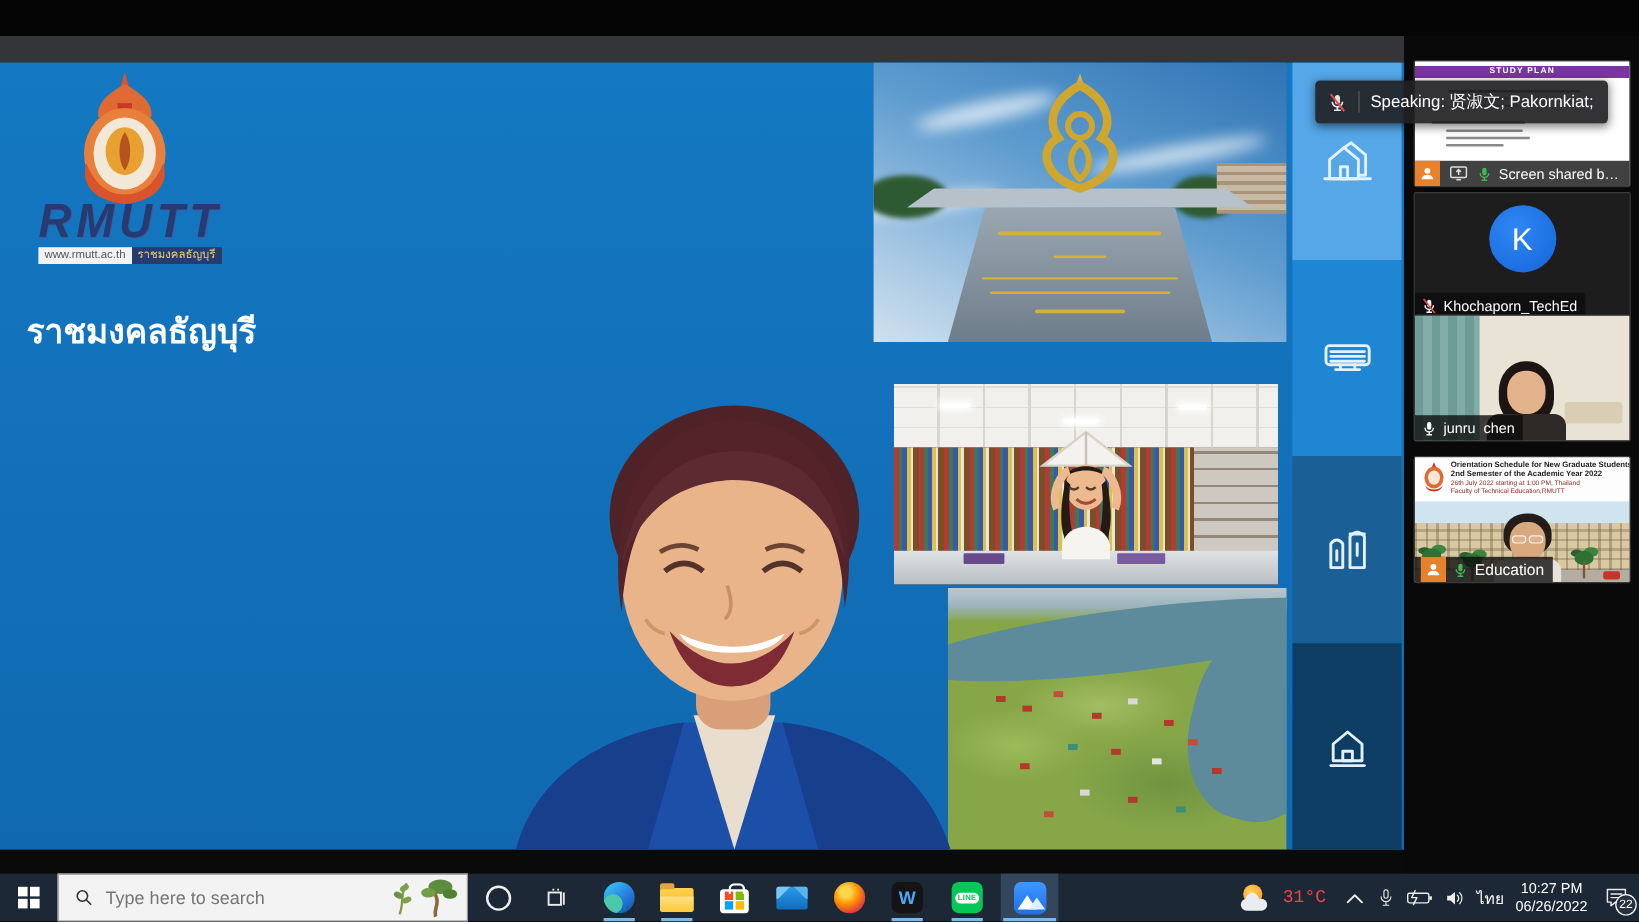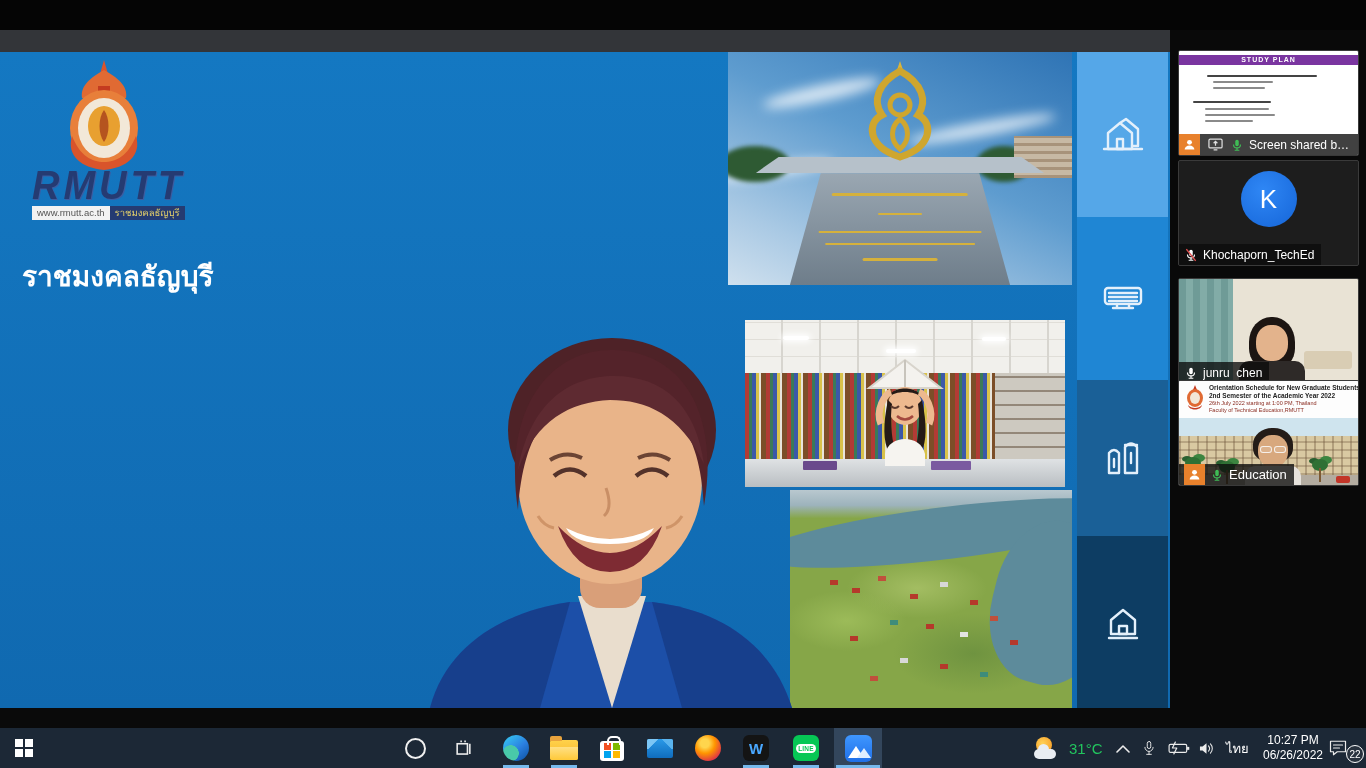--- a/index.html
+++ b/index.html
@@ -91,21 +91,21 @@
 
   
   #speaking-banner { left:1096px; top:67px; width:244px; height:36px; background:rgba(34,34,36,.92); border-radius:4px;
     display:flex; align-items:center; padding:0 10px; gap:9px; z-index:60; box-shadow:0 2px 8px rgba(0,0,0,.5); }
   #speaking-banner .divider { width:1px; height:18px; background:#5c5c5c; }
   #speaking-banner span { color:#fff; font-size:14px; white-space:nowrap; overflow:hidden; }
 
   
   #sidebar { left:1170px; top:30px; width:196px; height:698px; background:#090909; }
   .tile { position:absolute; left:8px; width:181px; height:106px; background:#1d1d1d; border:1px solid #3a3a3a; border-radius:2px; overflow:hidden; cursor:pointer; }
-  #tile-0 { top:20px; } #tile-1 { top:130px; } #tile-2 { top:248px; } #tile-3 { top:350px; } #tile-4 { top:460px; } #tile-5 { top:570px; }
+  #tile-0 { top:20px; } #tile-1 { top:130px; } #tile-2 { top:232px; } #tile-3 { top:350px; } #tile-4 { top:460px; } #tile-5 { top:570px; }
   .tile-label { position:absolute; left:0; bottom:0; max-width:100%; background:rgba(12,12,12,.78); height:21px;
     display:flex; align-items:center; gap:5px; padding:0 7px 0 5px; }
   .tile-label span { color:#fff; font-size:12px; white-space:pre; overflow:hidden; text-overflow:ellipsis; }
   .tile-label.full { width:100%; padding-left:0; }
   .avatar-circle { position:absolute; left:50%; top:38px; transform:translate(-50%,-50%); width:56px; height:56px; border-radius:50%;
     background:radial-gradient(circle at 40% 35%,#2f87f5,#1565d8); display:flex; align-items:center; justify-content:center; }
   .avatar-circle b { color:#fff; font-size:26px; font-weight:normal; }
   .mic { width:14px; height:14px; flex:none; }
   .mic-lg { width:17px; height:17px; flex:none; }
   .share-badge { width:21px; height:21px; background:#e8812c; display:flex; align-items:center; justify-content:center; flex:none; }
@@ -190,27 +190,27 @@
   .linesq { width:26px; height:26px; background:#06c755; border-radius:6px; display:flex; align-items:center; justify-content:center; }
   .linesq b { background:#fff; border-radius:6px; padding:1px 2px; color:#06c755; font-size:6.5px; letter-spacing:.2px; }
   .voovsq { position:relative; width:27px; height:27px; background:linear-gradient(180deg,#3f97ff,#1f6fe8); border-radius:6px; overflow:hidden; }
   .voovsq::before { content:""; position:absolute; left:3px; bottom:4px; width:0; height:0;
     border-left:8px solid transparent; border-right:8px solid transparent; border-bottom:12px solid #fff; }
   .voovsq::after { content:""; position:absolute; left:12px; bottom:4px; width:0; height:0;
     border-left:7px solid transparent; border-right:7px solid transparent; border-bottom:10px solid #dfeeff; }
 
   
   #tray-weather { position:absolute; left:1028px; top:0; height:40px; display:flex; align-items:center; gap:8px; cursor:pointer; padding:0 6px; }
-  #tray-weather span { color:#22c55e; font-size:15px; }
+  #tray-weather span { color:#ef4444; font-size:15px;font-family:Liberation Mono, monospace; }
   .suncloud { position:relative; width:27px; height:24px; }
   .suncloud .sun { position:absolute; left:2px; top:1px; width:16px; height:16px; border-radius:50%;
     background:radial-gradient(circle at 40% 40%,#ffd257,#f7941e); }
   .suncloud .cl { position:absolute; left:0; bottom:1px; width:22px; height:10px; background:#e9edf2; border-radius:8px; }
   .suncloud .cl::before { content:""; position:absolute; left:4px; top:-5px; width:11px; height:11px; background:#e9edf2; border-radius:50%; }
-  .tray-item { position:absolute; top:0; height:40px; display:flex; align-items:center; justify-content:flex-start; cursor:pointer; color:#eee; }
+  .tray-item { position:absolute; top:0; height:40px; display:flex; align-items:center; justify-content:center; cursor:pointer; color:#eee; }
   #tray-chevron { left:1116px; width:26px; }
   #tray-mic { left:1142px; width:26px; }
   #tray-battery { left:1168px; width:30px; }
   #tray-volume { left:1198px; width:28px; }
   #tray-lang { left:1226px; width:32px; font-size:13px; color:#fff; }
   #tray-clock { left:1258px; width:70px; flex-direction:column; justify-content:center; }
   #tray-clock span { color:#fff; font-size:12px; line-height:15px; text-align:center; display:block; }
   #tray-action { left:1328px; width:38px; }
   #action-badge { position:absolute; right:2px; bottom:5px; min-width:18px; height:18px; border-radius:50%;
     background:#28323e; border:1.5px solid #fff; color:#fff; font-size:10px; display:flex; align-items:center; justify-content:center; }
@@ -346,20 +346,30 @@
         <path d="M134 166 q16 -13 32 0 M216 166 q16 -13 32 0" stroke="#53322a" stroke-width="4.5" fill="none"></path>
         <path d="M186 178 q7 20 -2 28" stroke="#c98f66" stroke-width="3" fill="none"></path>
         <path d="M138 216 q52 54 104 0 q-16 46 -52 46 q-36 0 -52 -46 Z" fill="#7e2b33"></path>
         <path d="M146 218 q44 22 88 0 q-8 16 -44 16 q-36 0 -44 -16 Z" fill="#ffffff"></path>
         <path d="M118 206 q6 10 16 12 M262 206 q-6 10 -16 12" stroke="#cf9468" stroke-width="3" fill="none"></path>
       </svg>
 
     </div>
   </div>
 
+  <div id="speaking-banner" class="abs">
+    <svg class="mic-lg" viewBox="0 0 24 24">
+      <rect x="9" y="3" width="6" height="11" rx="3" fill="#e8e8e8"></rect>
+      <path d="M6 11 a6 6 0 0 0 12 0" fill="none" stroke="#e8e8e8" stroke-width="2"></path>
+      <path d="M12 17 L12 21 M8 21 L16 21" stroke="#e8e8e8" stroke-width="2"></path>
+      <path d="M4 2 L20 22" stroke="#e04f4f" stroke-width="2.4"></path>
+    </svg>
+    <div class="divider"></div>
+    <span>Speaking: 贤淑文; Pakornkiat;</span>
+  </div>
 
   <div id="sidebar" class="abs">
 
     <div id="tile-0" class="tile">
       <div id="doc-share">
         <div id="doc-header">STUDY PLAN</div>
         <div class="doc-line dark" style="left:28px;top:24px;width:110px;"></div>
         <div class="doc-line" style="left:34px;top:30px;width:60px;"></div>
         <div class="doc-line" style="left:34px;top:36px;width:52px;"></div>
         <div class="doc-line dark" style="left:14px;top:50px;width:78px;"></div>
@@ -484,20 +494,37 @@
   <div id="taskbar" class="abs">
     <div id="slot-start" class="tb-slot">
       <div class="winlogo">
           <i></i>
           <i></i>
           <i></i>
           <i></i>
         </div>
     </div>
 
+    <div id="searchbox">
+      <svg id="search-glyph" width="16" height="16" viewBox="0 0 24 24">
+        <circle cx="10" cy="10" r="6.5" fill="none" stroke="#333" stroke-width="2"></circle>
+        <path d="M15 15 L21 21" stroke="#333" stroke-width="2"></path>
+      </svg>
+      <input type="text" placeholder="Type here to search" style="">
+      <svg id="search-deco" viewBox="0 0 60 34">
+        <path d="M10 30 C14 20 10 12 16 4" stroke="#8a9a4a" stroke-width="2" fill="none"></path>
+        <ellipse cx="14" cy="8" rx="4" ry="2.5" fill="#7ba348" transform="rotate(-30 14 8)"></ellipse>
+        <ellipse cx="9" cy="14" rx="4" ry="2.5" fill="#6a9440" transform="rotate(25 9 14)"></ellipse>
+        <ellipse cx="16" cy="18" rx="4" ry="2.5" fill="#7ba348" transform="rotate(-20 16 18)"></ellipse>
+        <path d="M40 32 C38 24 44 22 40 14 C38 10 42 8 44 6" stroke="#8a6a3c" stroke-width="3" fill="none"></path>
+        <ellipse cx="44" cy="7" rx="10" ry="6" fill="#5e8c3c"></ellipse>
+        <ellipse cx="34" cy="12" rx="6" ry="4" fill="#6fa047"></ellipse>
+        <ellipse cx="52" cy="13" rx="6" ry="4" fill="#527f34"></ellipse>
+      </svg>
+    </div>
 
     <div id="slot-cortana" class="tb-slot">
       <div class="cortana-ring"></div>
     </div>
     <div id="slot-taskview" class="tb-slot">
       <svg width="19" height="19" viewBox="0 0 24 24">
         <rect x="4" y="6" width="13" height="13" fill="none" stroke="#ececec" stroke-width="2"></rect>
         <path d="M20 6 L20 19 M9 2 L9 4 M14 2 L14 4" stroke="#ececec" stroke-width="2"></path>
       </svg>
     </div>

